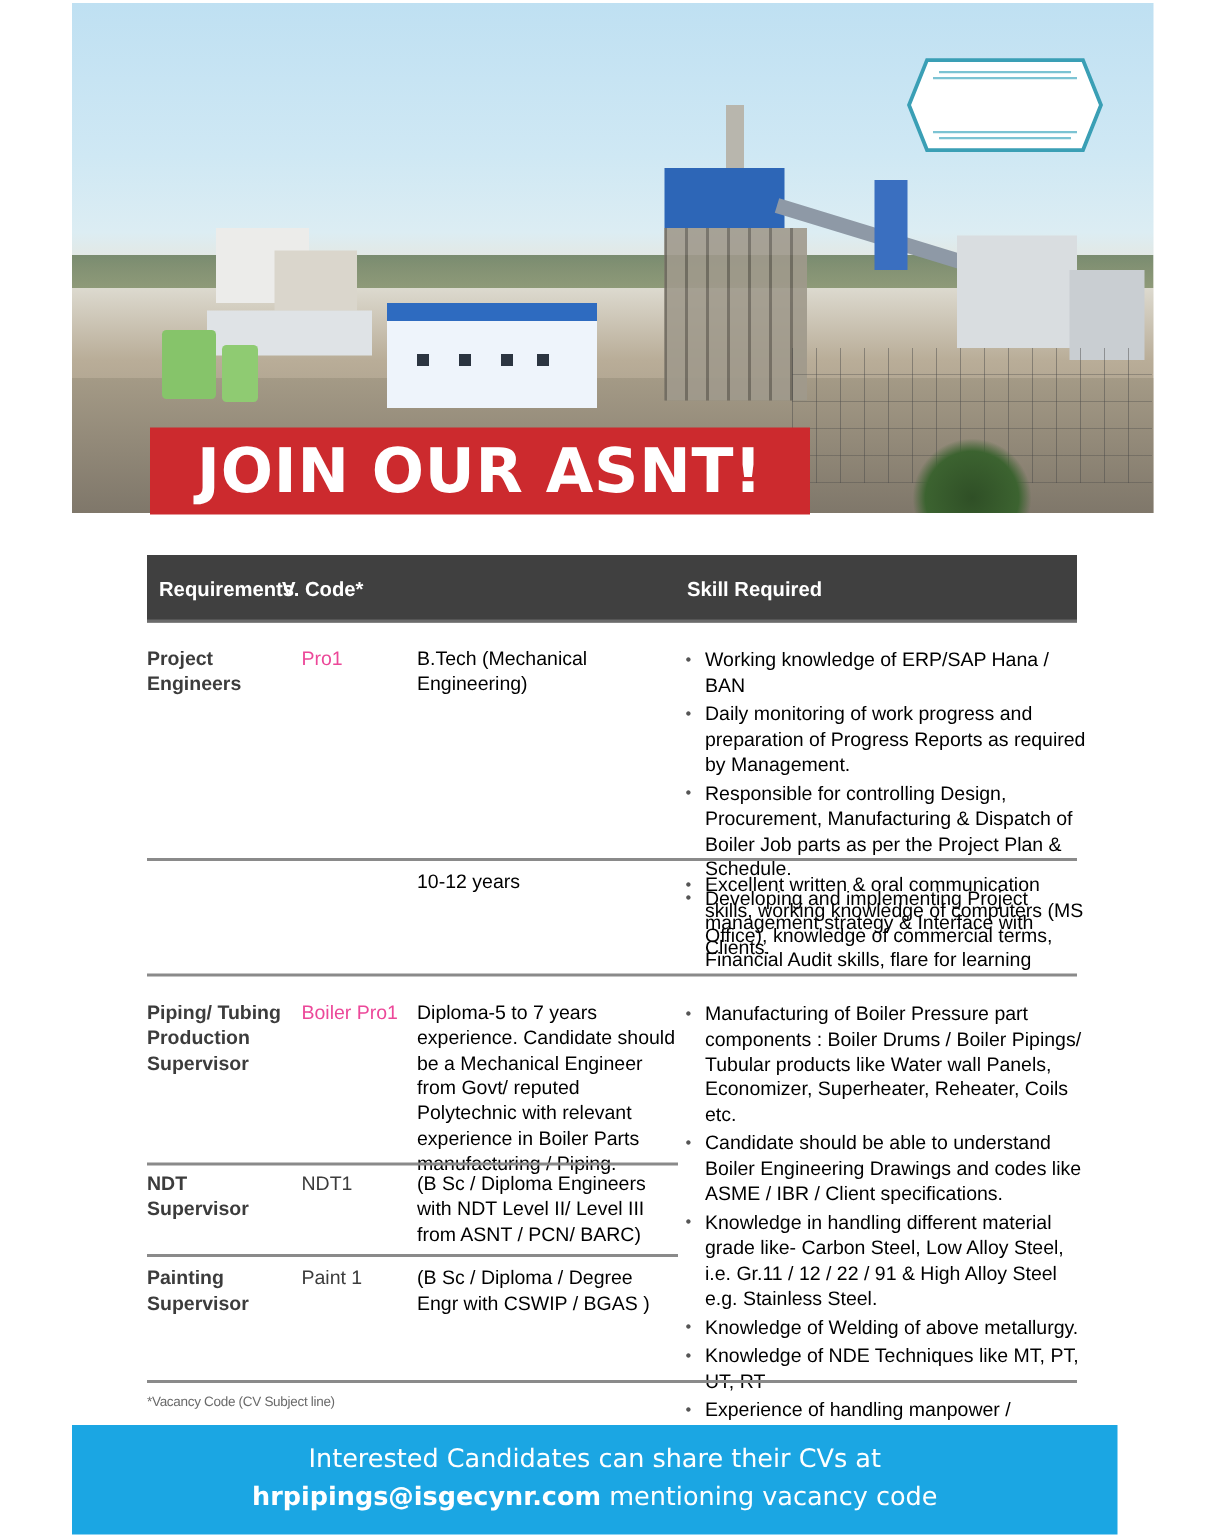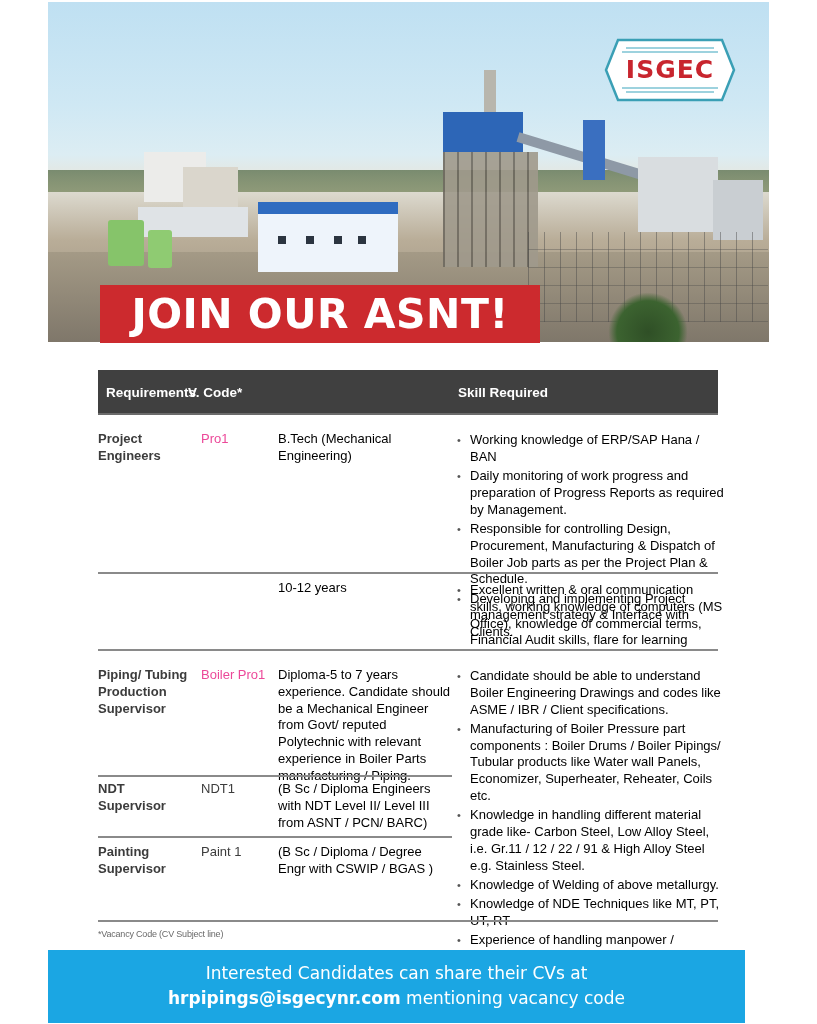--- a/index.html
+++ b/index.html
@@ -119,21 +119,20 @@
 </div>
 
 <div class="logo">
   <svg width="132" height="64" viewBox="0 0 132 64">
     <polygon points="14,2 118,2 130,32 118,62 14,62 2,32" fill="#ffffff" stroke="#3a9fb5" stroke-width="2.5"></polygon>
     <line x1="22" y1="10" x2="110" y2="10" stroke="#7cc3d3" stroke-width="1.5"></line>
     <line x1="18" y1="14" x2="114" y2="14" stroke="#7cc3d3" stroke-width="1.5"></line>
     <line x1="18" y1="50" x2="114" y2="50" stroke="#7cc3d3" stroke-width="1.5"></line>
     <line x1="22" y1="54" x2="110" y2="54" stroke="#7cc3d3" stroke-width="1.5"></line>
   </svg>
-  <div class="logo-text">ISGEC</div>
 </div>
 
 <div class="banner">JOIN OUR ASNT!</div>
 
 <div class="thead">
   <span class="th-req">Requirements</span>
   <span class="th-code">V. Code*</span>
   <span class="th-skill">Skill Required</span>
 </div>
 
@@ -166,22 +165,22 @@
 <div class="cell code bold" style="left:201px;top:781px;">NDT1</div>
 <div class="cell" style="left:278px;top:781px;width:172px;">(B Sc / Diploma Engineers with NDT Level II/ Level III from ASNT / PCN/ BARC)</div>
 
 <div class="hr" style="left:98px;top:836px;width:354px;"></div>
 
 <div class="cell role" style="left:98px;top:844px;width:80px;">Painting Supervisor</div>
 <div class="cell code bold" style="left:201px;top:844px;">Paint 1</div>
 <div class="cell" style="left:278px;top:844px;width:172px;">(B Sc / Diploma / Degree Engr with CSWIP / BGAS )</div>
 
 <ul class="cell skills" style="left:455px;top:668px;width:270px;">
+  <li>Manufacturing of Boiler Pressure part components : Boiler Drums / Boiler Pipings/  Tubular products like Water wall Panels,  Economizer, Superheater, Reheater, Coils etc.</li>
   <li>Candidate should be able to understand Boiler Engineering Drawings and codes like ASME / IBR / Client specifications.</li>
-  <li>Manufacturing of Boiler Pressure part components : Boiler Drums / Boiler Pipings/  Tubular products like Water wall Panels,  Economizer, Superheater, Reheater, Coils etc.</li>
   <li>Knowledge in handling different material grade like- Carbon Steel, Low Alloy Steel, i.e. Gr.11 / 12 / 22 / 91 &amp; High Alloy Steel e.g. Stainless Steel.</li>
   <li>Knowledge of Welding of above metallurgy.</li>
   <li>Knowledge of NDE Techniques like MT, PT, UT, RT</li>
   <li>Experience of handling manpower / contractors / site complaints.</li>
   <li>Dealing with TPI ( Third Party Inspectors)</li>
 </ul>
 
 <div class="hr" style="left:98px;top:920px;width:620px;"></div>
 
 <div class="note">*Vacancy Code (CV Subject line)</div>

